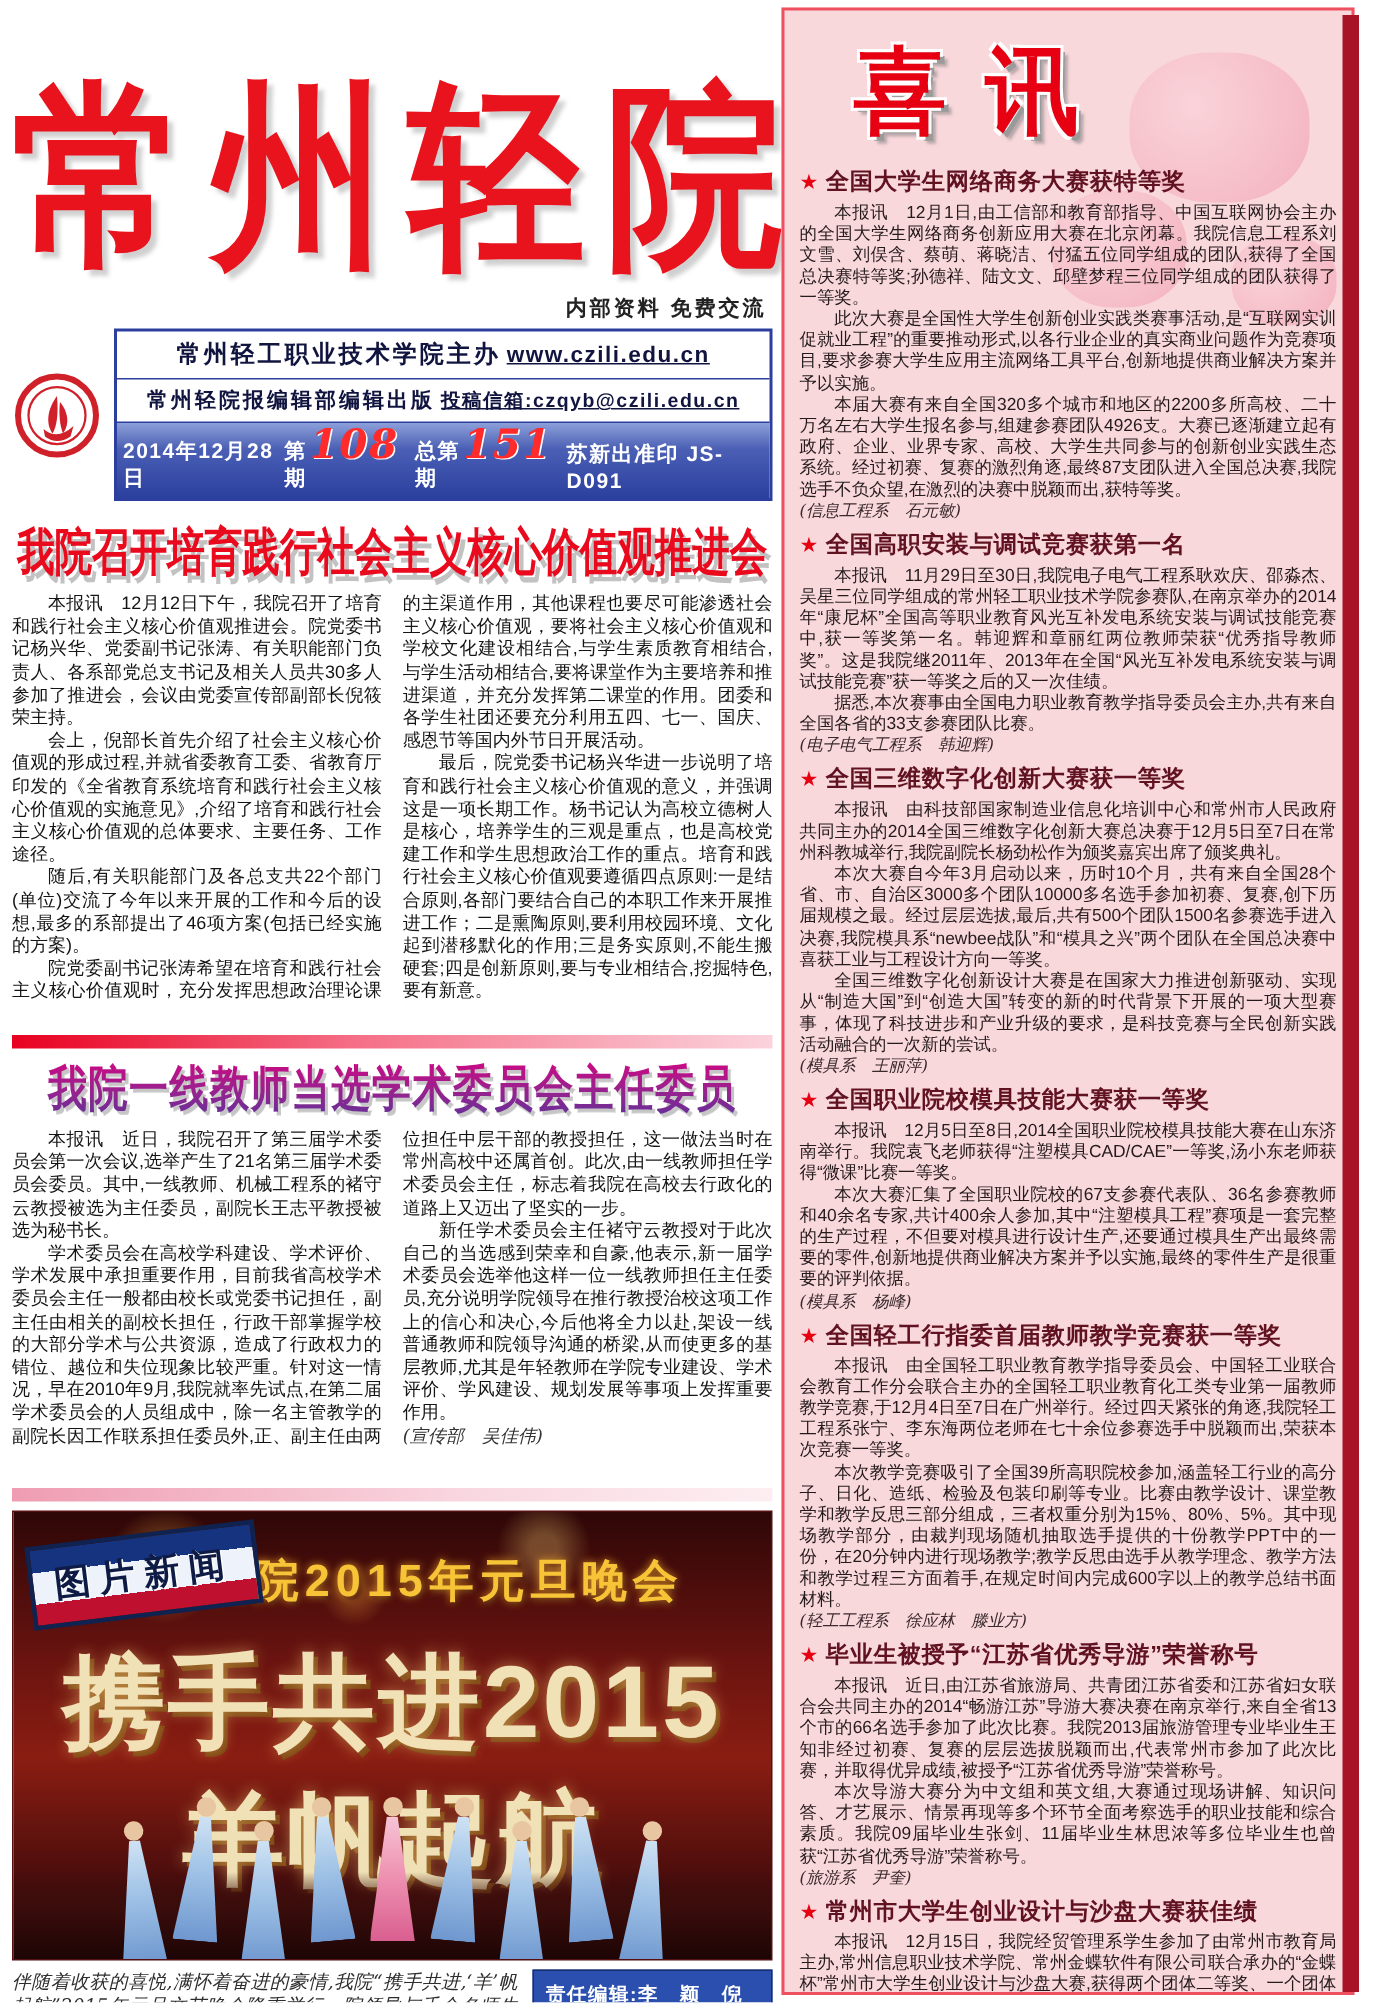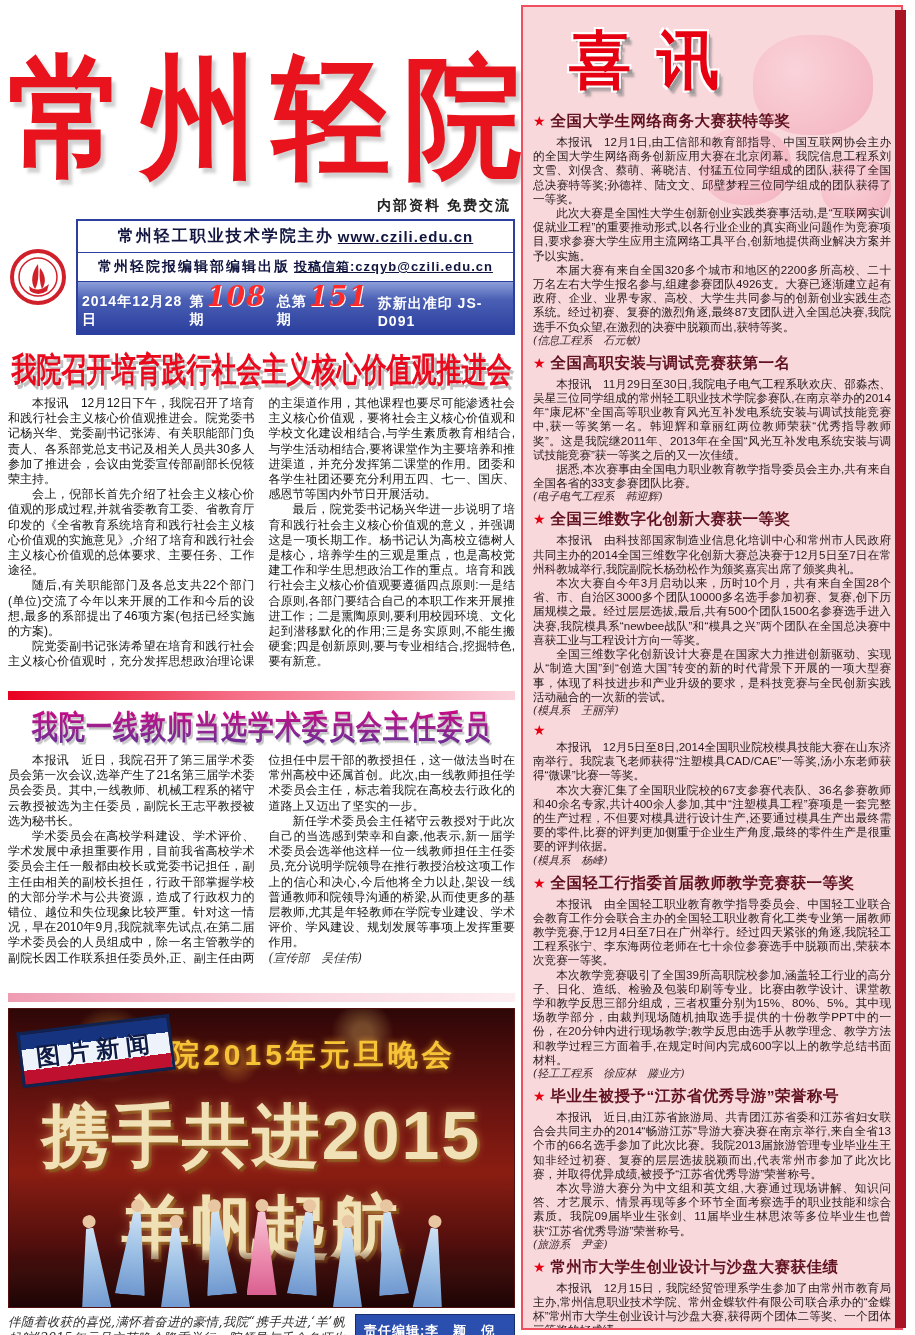--- a/index.html
+++ b/index.html
@@ -256,24 +256,25 @@
           <p>本报讯　由科技部国家制造业信息化培训中心和常州市人民政府共同主办的2014全国三维数字化创新大赛总决赛于12月5日至7日在常州科教城举行,我院副院长杨劲松作为颁奖嘉宾出席了颁奖典礼。</p>
           <p>本次大赛自今年3月启动以来，历时10个月，共有来自全国28个省、市、自治区3000多个团队10000多名选手参加初赛、复赛,创下历届规模之最。经过层层选拔,最后,共有500个团队1500名参赛选手进入决赛,我院模具系“newbee战队”和“模具之兴”两个团队在全国总决赛中喜获工业与工程设计方向一等奖。</p>
           <p>全国三维数字化创新设计大赛是在国家大力推进创新驱动、实现从“制造大国”到“创造大国”转变的新的时代背景下开展的一项大型赛事，体现了科技进步和产业升级的要求，是科技竞赛与全民创新实践活动融合的一次新的尝试。</p>
           <div class="gn-byline">(模具系　王丽萍)</div>
         </div>
       </div>
 
       <div class="gn-item">
         <div class="gn-title">
           <span class="gn-star">★</span>
+          <span class="gn-title-text">全国职业院校模具技能大赛获一等奖</span>
         </div>
         <div class="gn-body">
           <p>本报讯　12月5日至8日,2014全国职业院校模具技能大赛在山东济南举行。我院袁飞老师获得“注塑模具CAD/CAE”一等奖,汤小东老师获得“微课”比赛一等奖。</p>
-          <p>本次大赛汇集了全国职业院校的67支参赛代表队、36名参赛教师和40余名专家,共计400余人参加,其中“注塑模具工程”赛项是一套完整的生产过程，不但要对模具进行设计生产,还要通过模具生产出最终需要的零件,比赛的评判更加侧重于企业生产角度,最终的零件生产是很重要的评判依据。</p>
+          <p>本次大赛汇集了全国职业院校的67支参赛代表队、36名参赛教师和40余名专家,共计400余人参加,其中“注塑模具工程”赛项是一套完整的生产过程，不但要对模具进行设计生产,还要通过模具生产出最终需要的零件,创新地提供商业解决方案并予以实施,最终的零件生产是很重要的评判依据。</p>
           <div class="gn-byline">(模具系　杨峰)</div>
         </div>
       </div>
 
       <div class="gn-item">
         <div class="gn-title">
           <span class="gn-star">★</span>
           <span class="gn-title-text">全国轻工行指委首届教师教学竞赛获一等奖</span>
         </div>
         <div class="gn-body">

